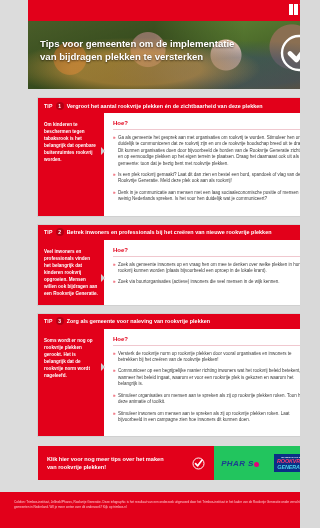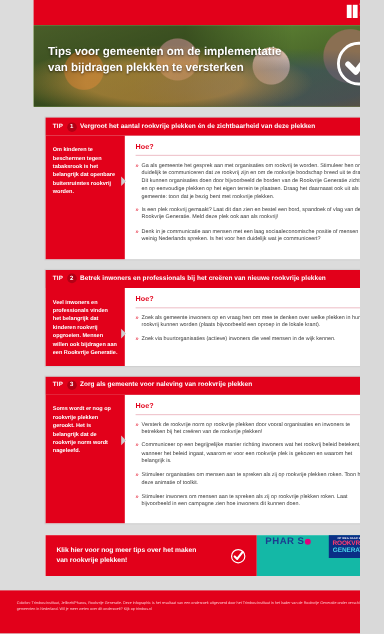--- a/index.html
+++ b/index.html
@@ -61,21 +61,21 @@
     font-size:4.5px;line-height:6.4px;color:#3a3a3a;}
   ul.bul li:before{content:"»";position:absolute;left:0;top:0;color:#e2001a;font-size:4.6px;}
   .arrow{position:absolute;left:-3px;top:34px;width:0;height:0;
     border-top:4px solid transparent;border-bottom:4px solid transparent;border-left:4px solid #cfcfcf;}
 
   
   .cta{margin:10px 10px 0 10px;display:flex;background:#fff;height:34px;}
   .cta-left{flex:1;background:#e2001a;display:flex;align-items:center;padding:0 9px;}
   .cta-text{color:#fff;font-size:5.6px;line-height:8px;font-weight:bold;flex:1;}
   .cta-left .hck{width:13px;height:13px;}
-  .cta-right{width:104px;display:flex;align-items:flex-start;justify-content:space-around;background:#14b8a6;}
+  .cta-right{width:104px;display:flex;align-items:center;justify-content:space-around;background:#22c55e;font-style:italic;}
   .pharos{font-size:8px;font-weight:bold;color:#1b3d8f;letter-spacing:.4px;display:flex;align-items:center;}
   .pharos .dot{display:inline-block;width:5px;height:5px;border-radius:50%;background:#e2007a;margin:0 .5px;position:relative;top:1px;}
   .rg{background:#0a2e86;padding:2px 3px;text-align:center;}
   .rg .rg1{color:#fff;font-size:2.2px;font-weight:bold;letter-spacing:.1px;line-height:3px;}
   .rg .rg2{color:#ff3c6e;font-size:5.4px;font-weight:bold;line-height:5.6px;letter-spacing:-.1px;}
   .rg .rg3{color:#49d2e8;font-size:5.4px;font-weight:bold;line-height:5.6px;letter-spacing:-.1px;}
 
   
   .footer{position:absolute;left:0;right:0;bottom:0;height:36px;background:#e2001a;
     color:#ffc6cd;font-size:3.1px;line-height:4.6px;padding:8px 14px;box-sizing:border-box;}

